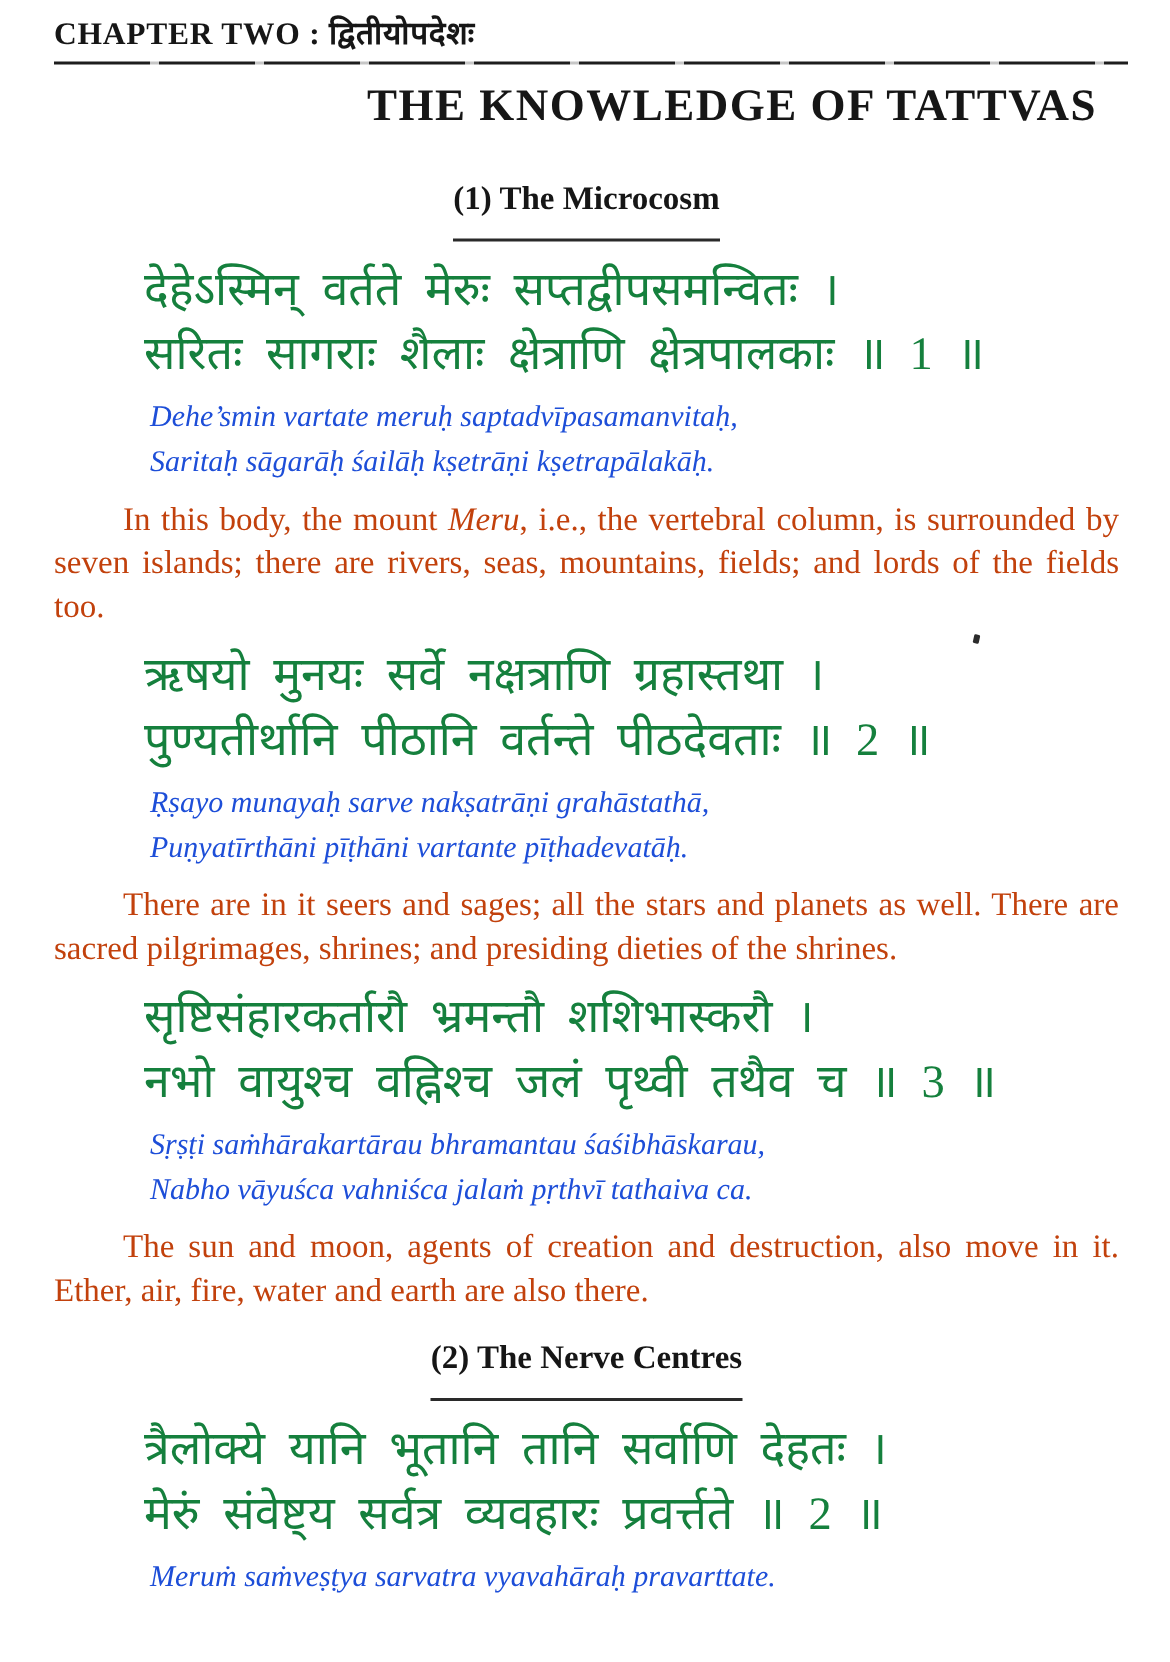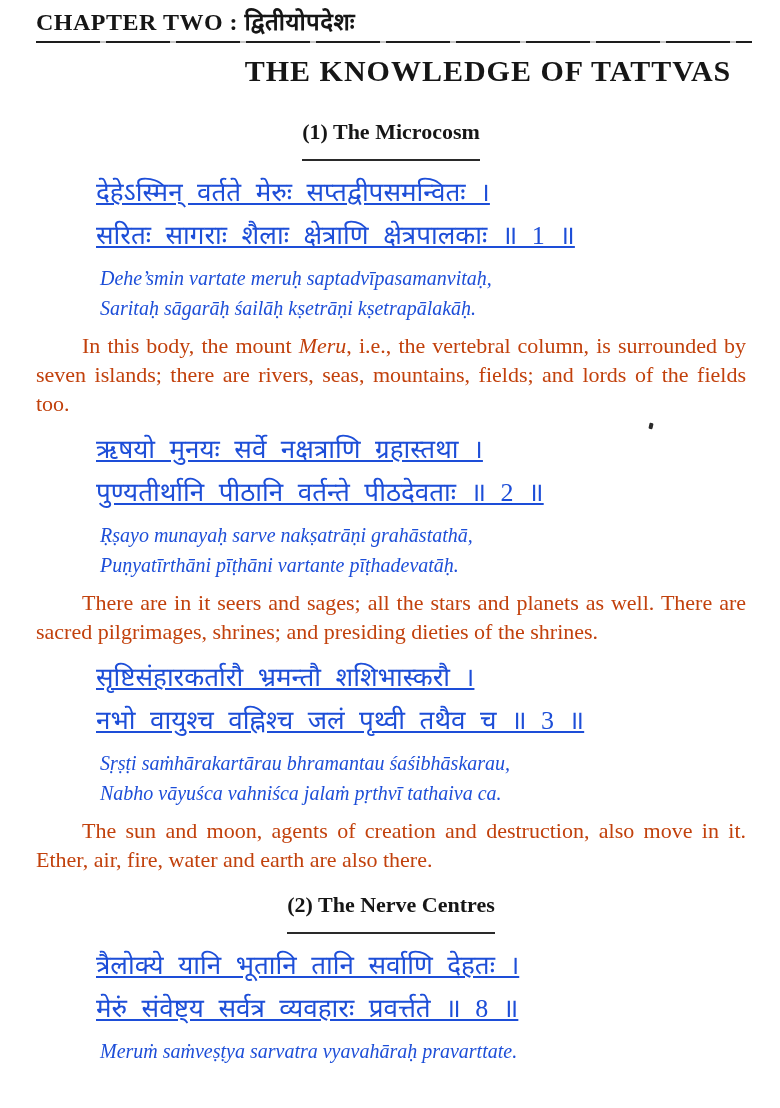--- a/index.html
+++ b/index.html
@@ -14,21 +14,21 @@
     position: relative;
     font-family: "Liberation Serif", "DejaVu Serif", serif;
     color: #161616;
   }
   .page {
     padding: 8px 34px 0 36px;
   }
 
   
   .chapter-header {
-    font-size: 24px;
+    font-size: 21px;
     line-height: 28px;
     font-weight: bold;
     letter-spacing: 0.5px;
     white-space: nowrap;
   }
   .header-rule {
     margin-top: 5px;
     height: 2px;
     width: 716px;
     background: repeating-linear-gradient(
@@ -64,25 +64,24 @@
     font-size: 22px;
     line-height: 30px;
     font-weight: bold;
     padding-bottom: 12px;
     border-bottom: 2px solid #2a2a2a;
   }
 
   
   .sanskrit-verse {
     margin: 10px 0 0 60px;
-    font-size: 26px;
+    font-size: 31px;
     line-height: 43px;
     word-spacing: 8px;
-    color: #1d4ed8;
-    text-decoration: underline;
+    color: #15803d;
   }
   .sanskrit-line { white-space: nowrap; }
 
   
   .transliteration {
     margin: 6px 0 0 64px;
     font-style: italic;
     font-size: 20px;
     line-height: 30px;
     color: #1d4ed8;
@@ -157,21 +156,21 @@
     <div class="transliteration-line">Nabho vāyuśca vahniśca jalaṁ pṛthvī tathaiva ca.</div>
   </div>
   <p class="translation-paragraph">The sun and moon, agents of creation and destruction, also move in it. Ether, air, fire, water and earth are also there.</p>
 
   <div class="section-heading-row second">
     <span class="section-heading">(2) The Nerve Centres</span>
   </div>
 
   <div class="sanskrit-verse">
     <div class="sanskrit-line">त्रैलोक्ये यानि भूतानि तानि सर्वाणि देहतः ।</div>
-    <div class="sanskrit-line">मेरुं संवेष्ट्य सर्वत्र व्यवहारः प्रवर्त्तते ॥ 8 ॥</div>
+    <div class="sanskrit-line">मेरुं संवेष्ट्य सर्वत्र व्यवहारः प्रवर्त्तते ॥ 2 ॥</div>
   </div>
   <div class="transliteration">
     <div class="transliteration-line">Meruṁ saṁveṣṭya sarvatra vyavahāraḥ pravarttate.</div>
   </div>
 
 </div>
 
 <div class="ink-speck"></div>
 
 </body></html>

